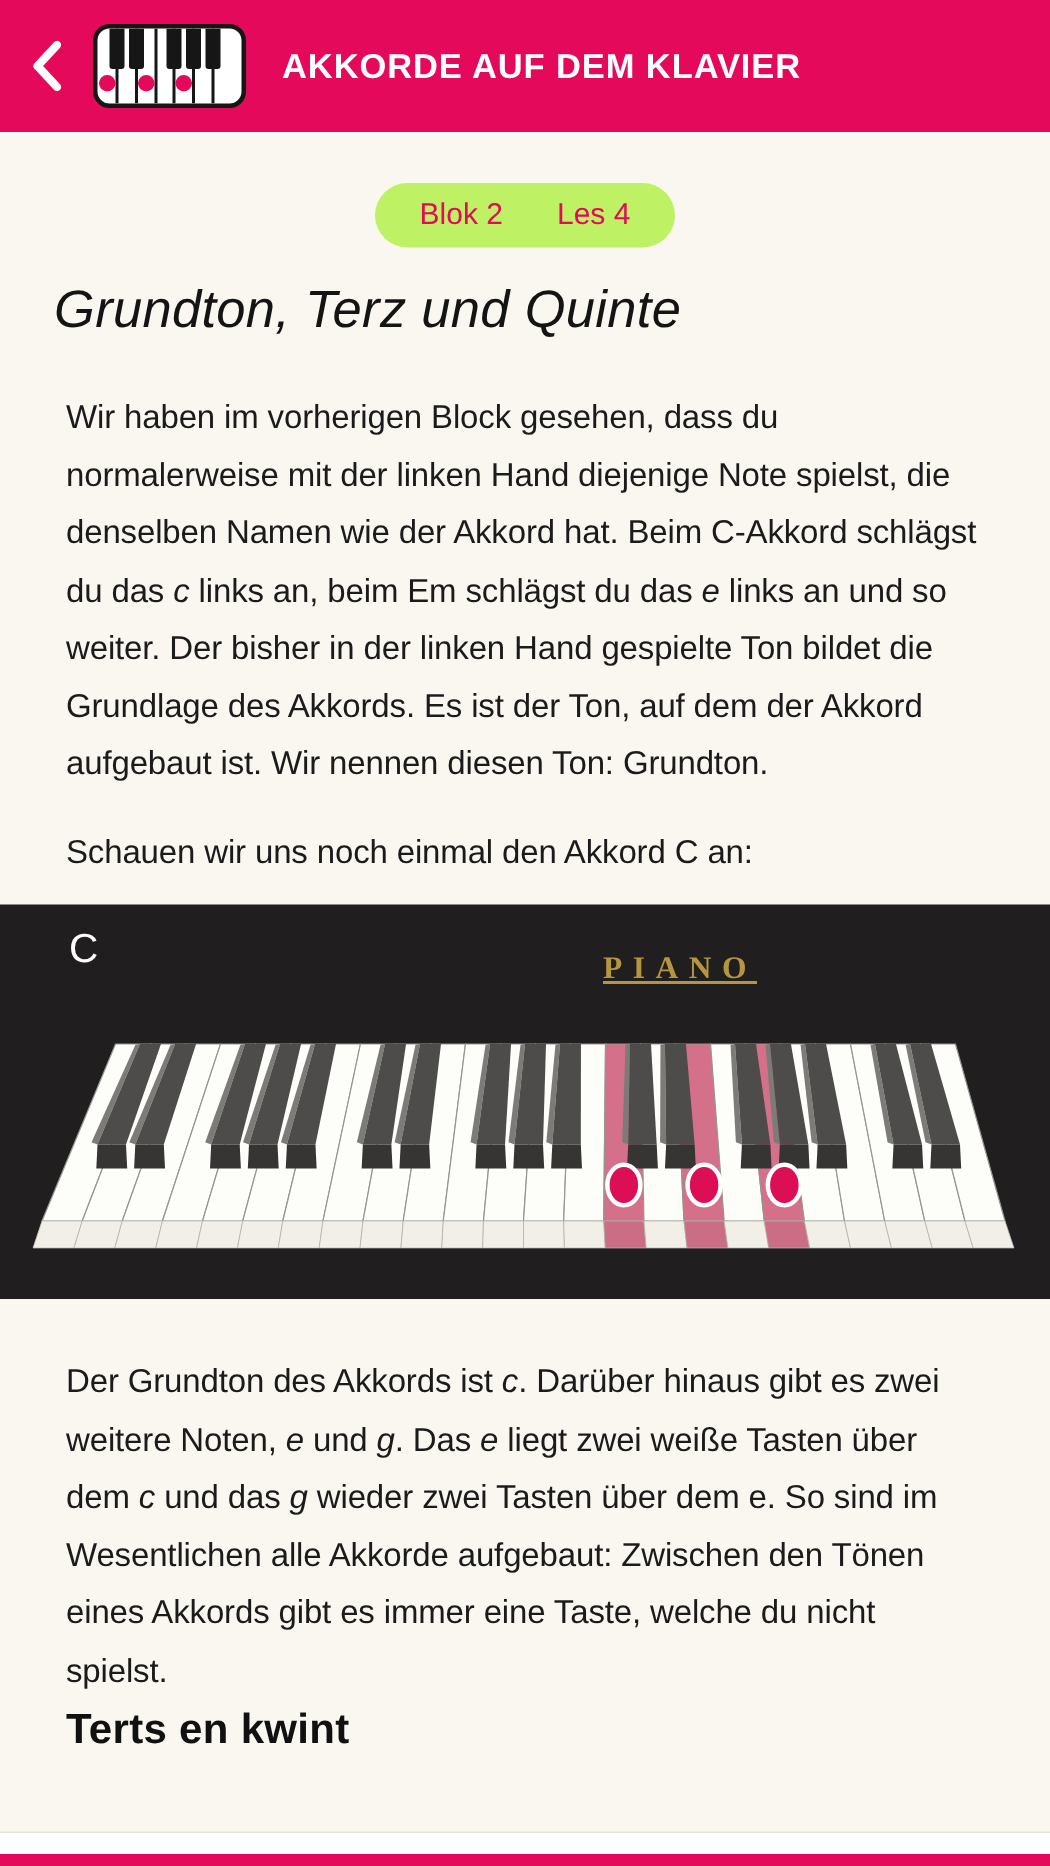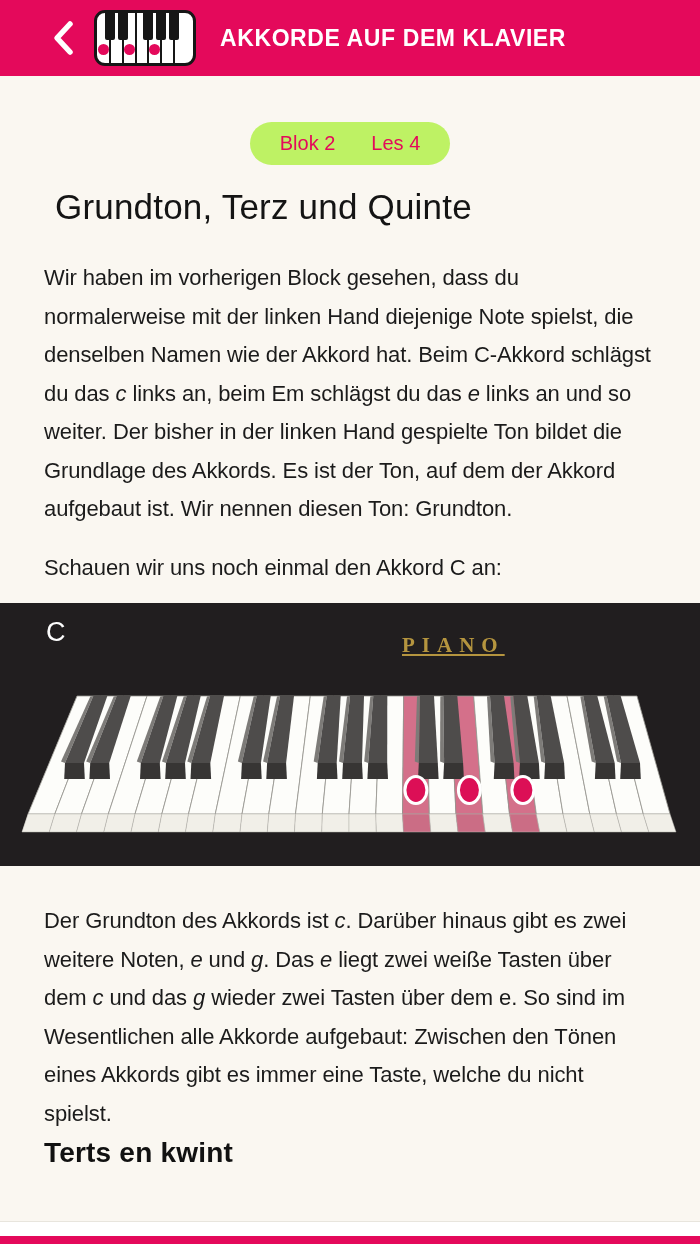--- a/index.html
+++ b/index.html
@@ -5,23 +5,23 @@
   html,body{margin:0;padding:0;}
   body{
     width:700px;height:1244px;
     background:#faf7f1;
     font-family:"Liberation Sans","DejaVu Sans",sans-serif;
     position:relative;overflow:hidden;
     color:#1b1b1b;
   }
   
   .header{
-    position:absolute;top:0;left:0;right:0;height:76px;
+    position:absolute;top:0;left:0;right:0;height:88px;
     background:var(--accent,#e4095b);
-    display:flex;align-items:center;padding-left:32px;
+    display:flex;align-items:center;
   }
   .back-btn{
     width:62px;height:84px;display:flex;align-items:center;justify-content:center;
     cursor:pointer;flex:0 0 auto;
   }
   .logo{
     width:96px;height:50px;background:#fff;border:3px solid #161616;border-radius:11px;
     position:relative;overflow:hidden;flex:0 0 auto;
   }
   .logo .sep{position:absolute;top:0;bottom:0;width:2px;background:#161616;}
@@ -33,22 +33,22 @@
   }
   
   .content{position:absolute;top:84px;left:0;right:0;bottom:0;}
   .pill-row{display:flex;justify-content:center;margin-top:38px;}
   .pill{
     background:#bef264;border-radius:22px;height:43px;
     display:flex;align-items:center;gap:36px;padding:0 30px;
   }
   .pill span{color:var(--accent,#e4095b);font-size:20px;font-weight:500;}
   h1{
-    margin:20px 55px 0;font-size:35px;font-weight:400;color:#141414;
-    letter-spacing:0.2px;line-height:44px;
+    margin:20px 36px 0;font-size:35px;font-weight:400;color:#141414;
+    letter-spacing:0.2px;line-height:44px;font-style:italic;
   }
   p.body{
     margin:30px 44px 0;font-size:22px;line-height:38.5px;color:#1b1b1b;
     letter-spacing:-0.1px;max-width:616px;
   }
   p.body i{font-style:italic;}
   p.lead-in{margin-top:20px;}
   h2{
     margin:4px 44px 0;font-size:28px;font-weight:600;color:#111;
     letter-spacing:0.2px;

